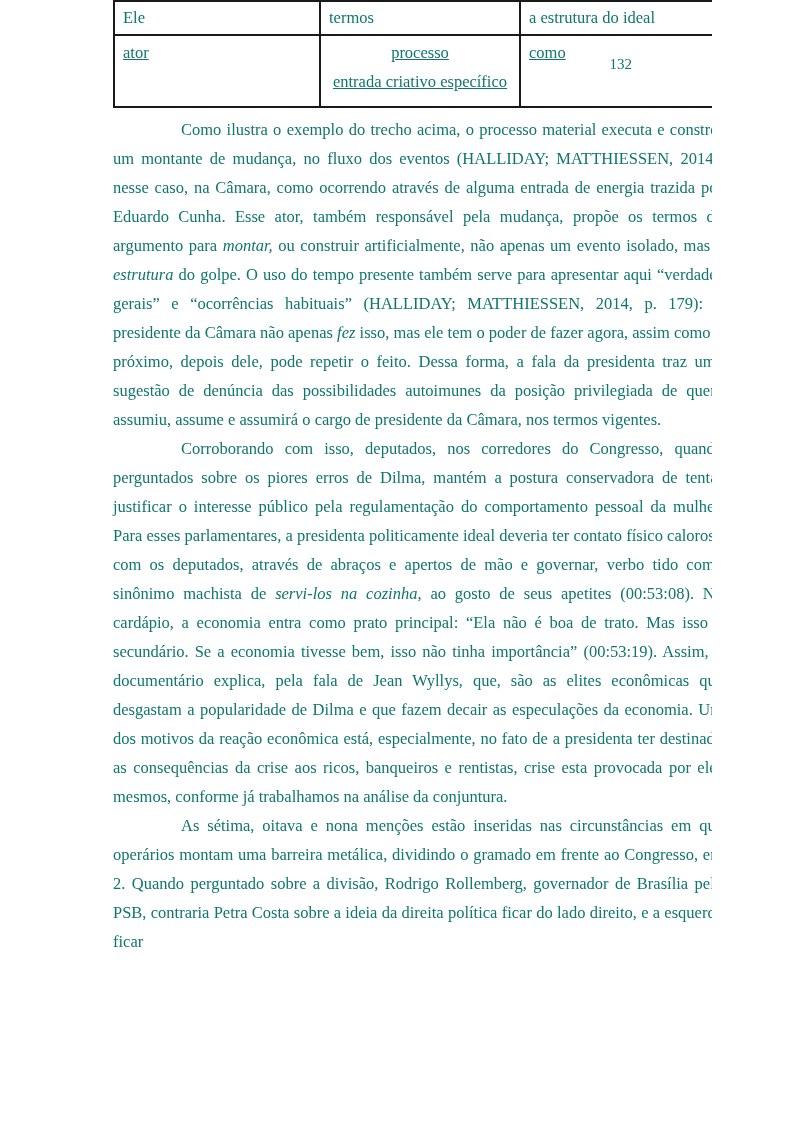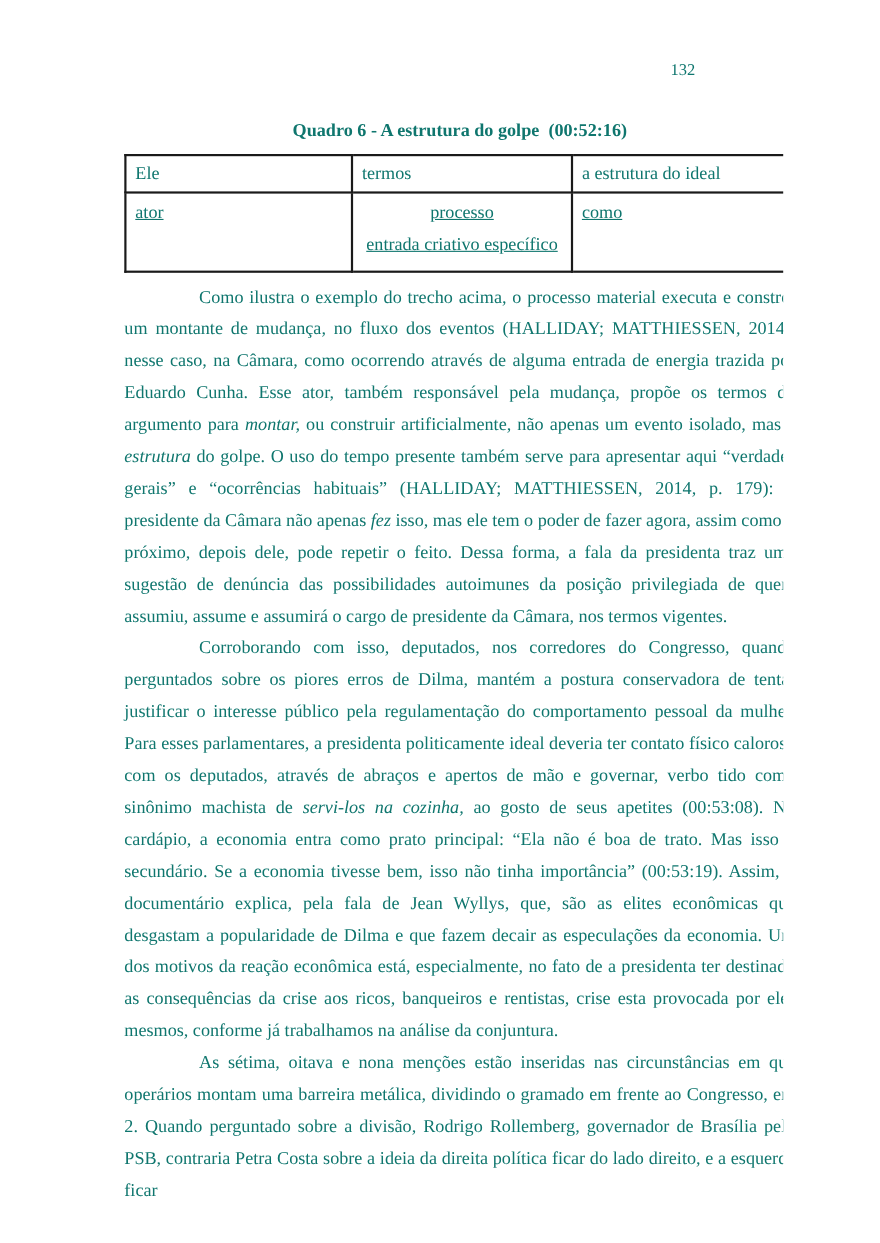--- a/index.html
+++ b/index.html
@@ -84,21 +84,20 @@
 </style>
 </head>
 <body>
 
 <div class="page">
 
   <div class="page-number">132</div>
 
   <div class="content">
 
-    <div class="table-title">Quadro 6 - A estrutura do golpe  (00:52:16)</div>
 
     <table class="quadro">
       <colgroup>
         <col style="width:206px">
         <col style="width:200px">
         <col style="width:202px">
       </colgroup>
       <tbody>
         <tr class="row1">
           <td>Ele</td>

